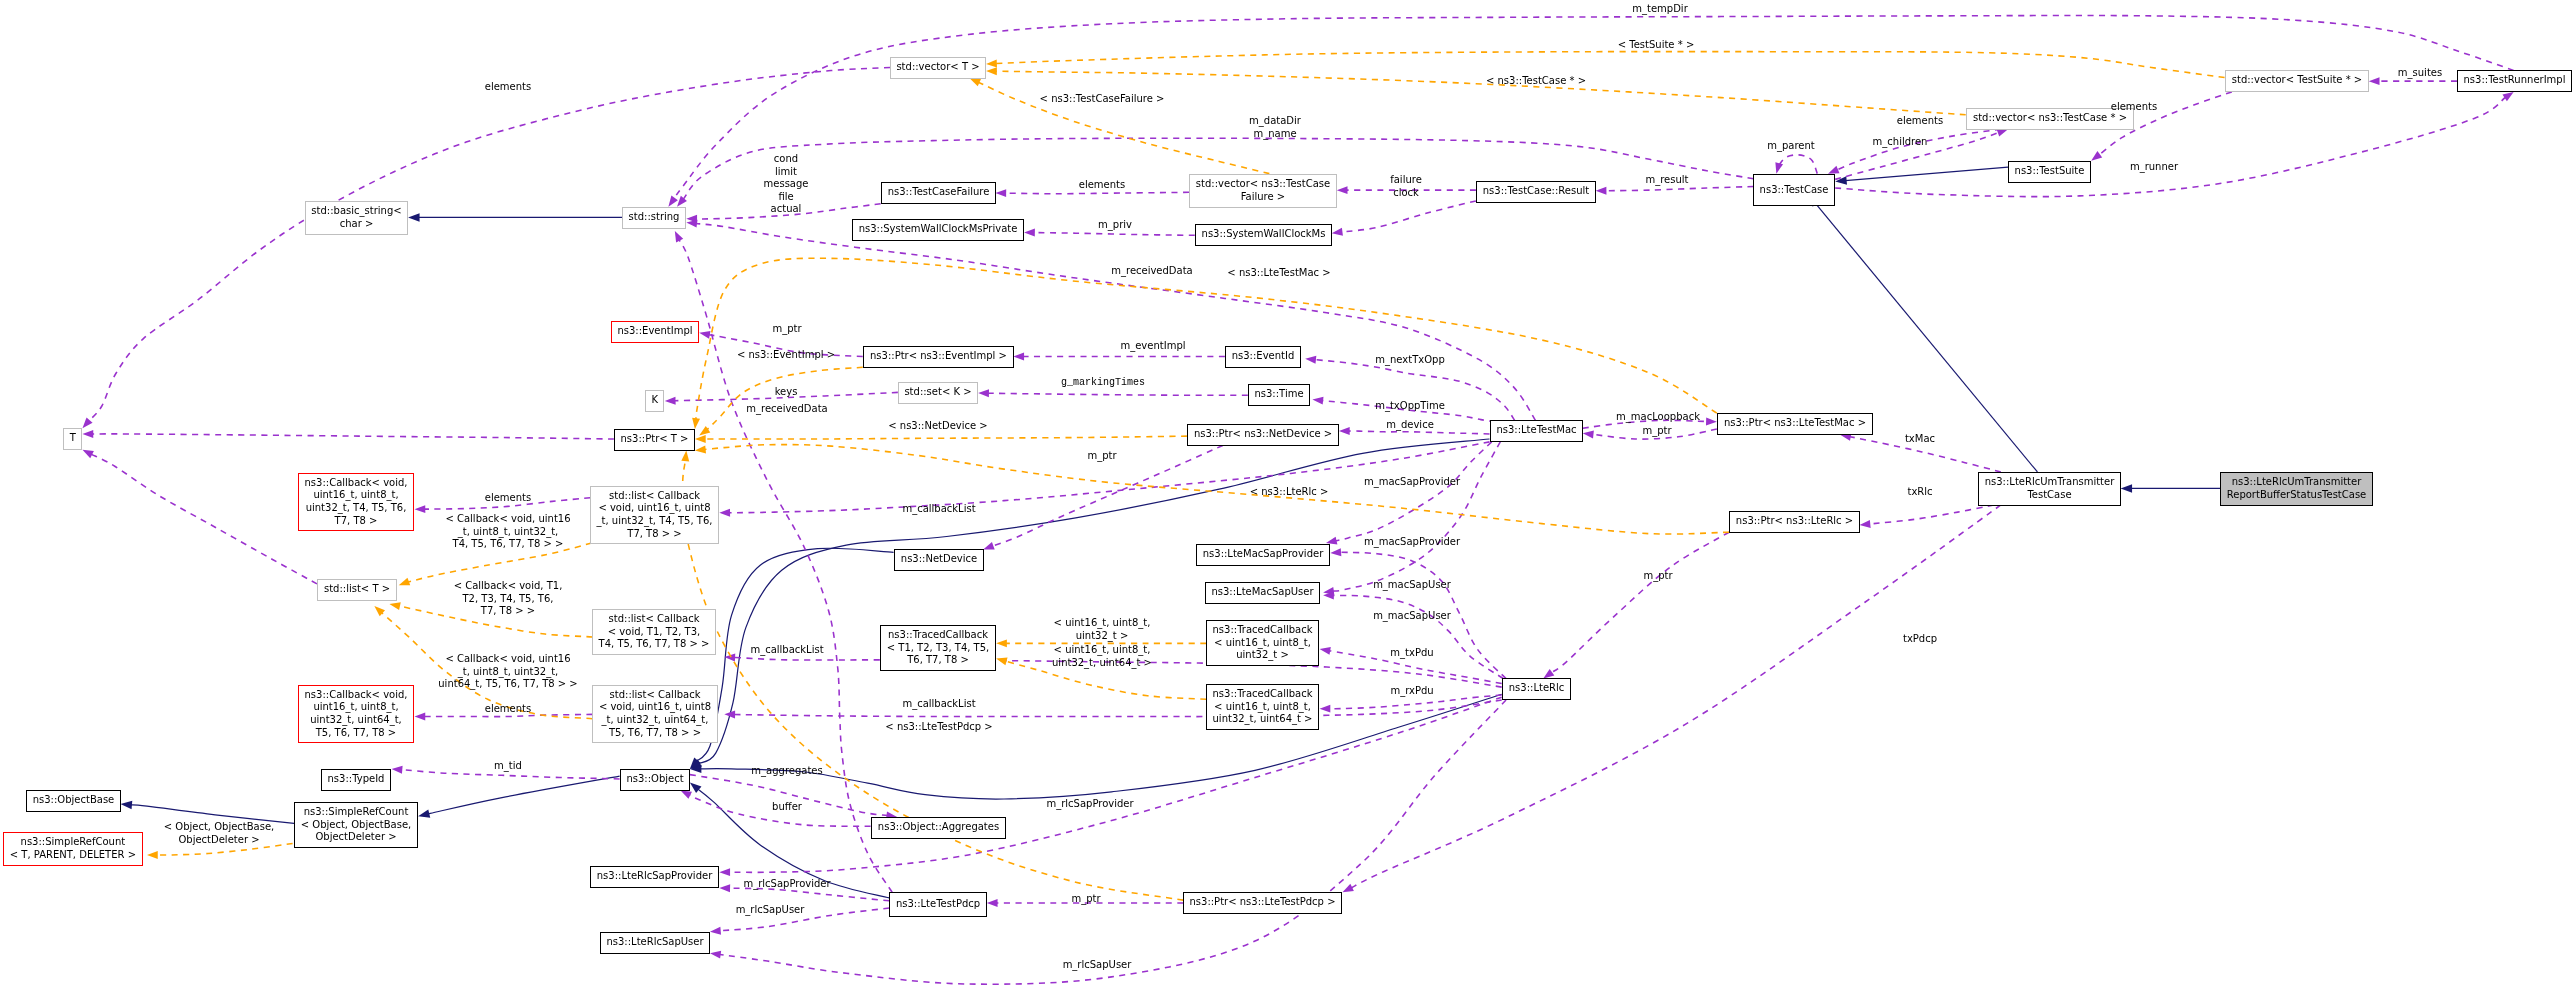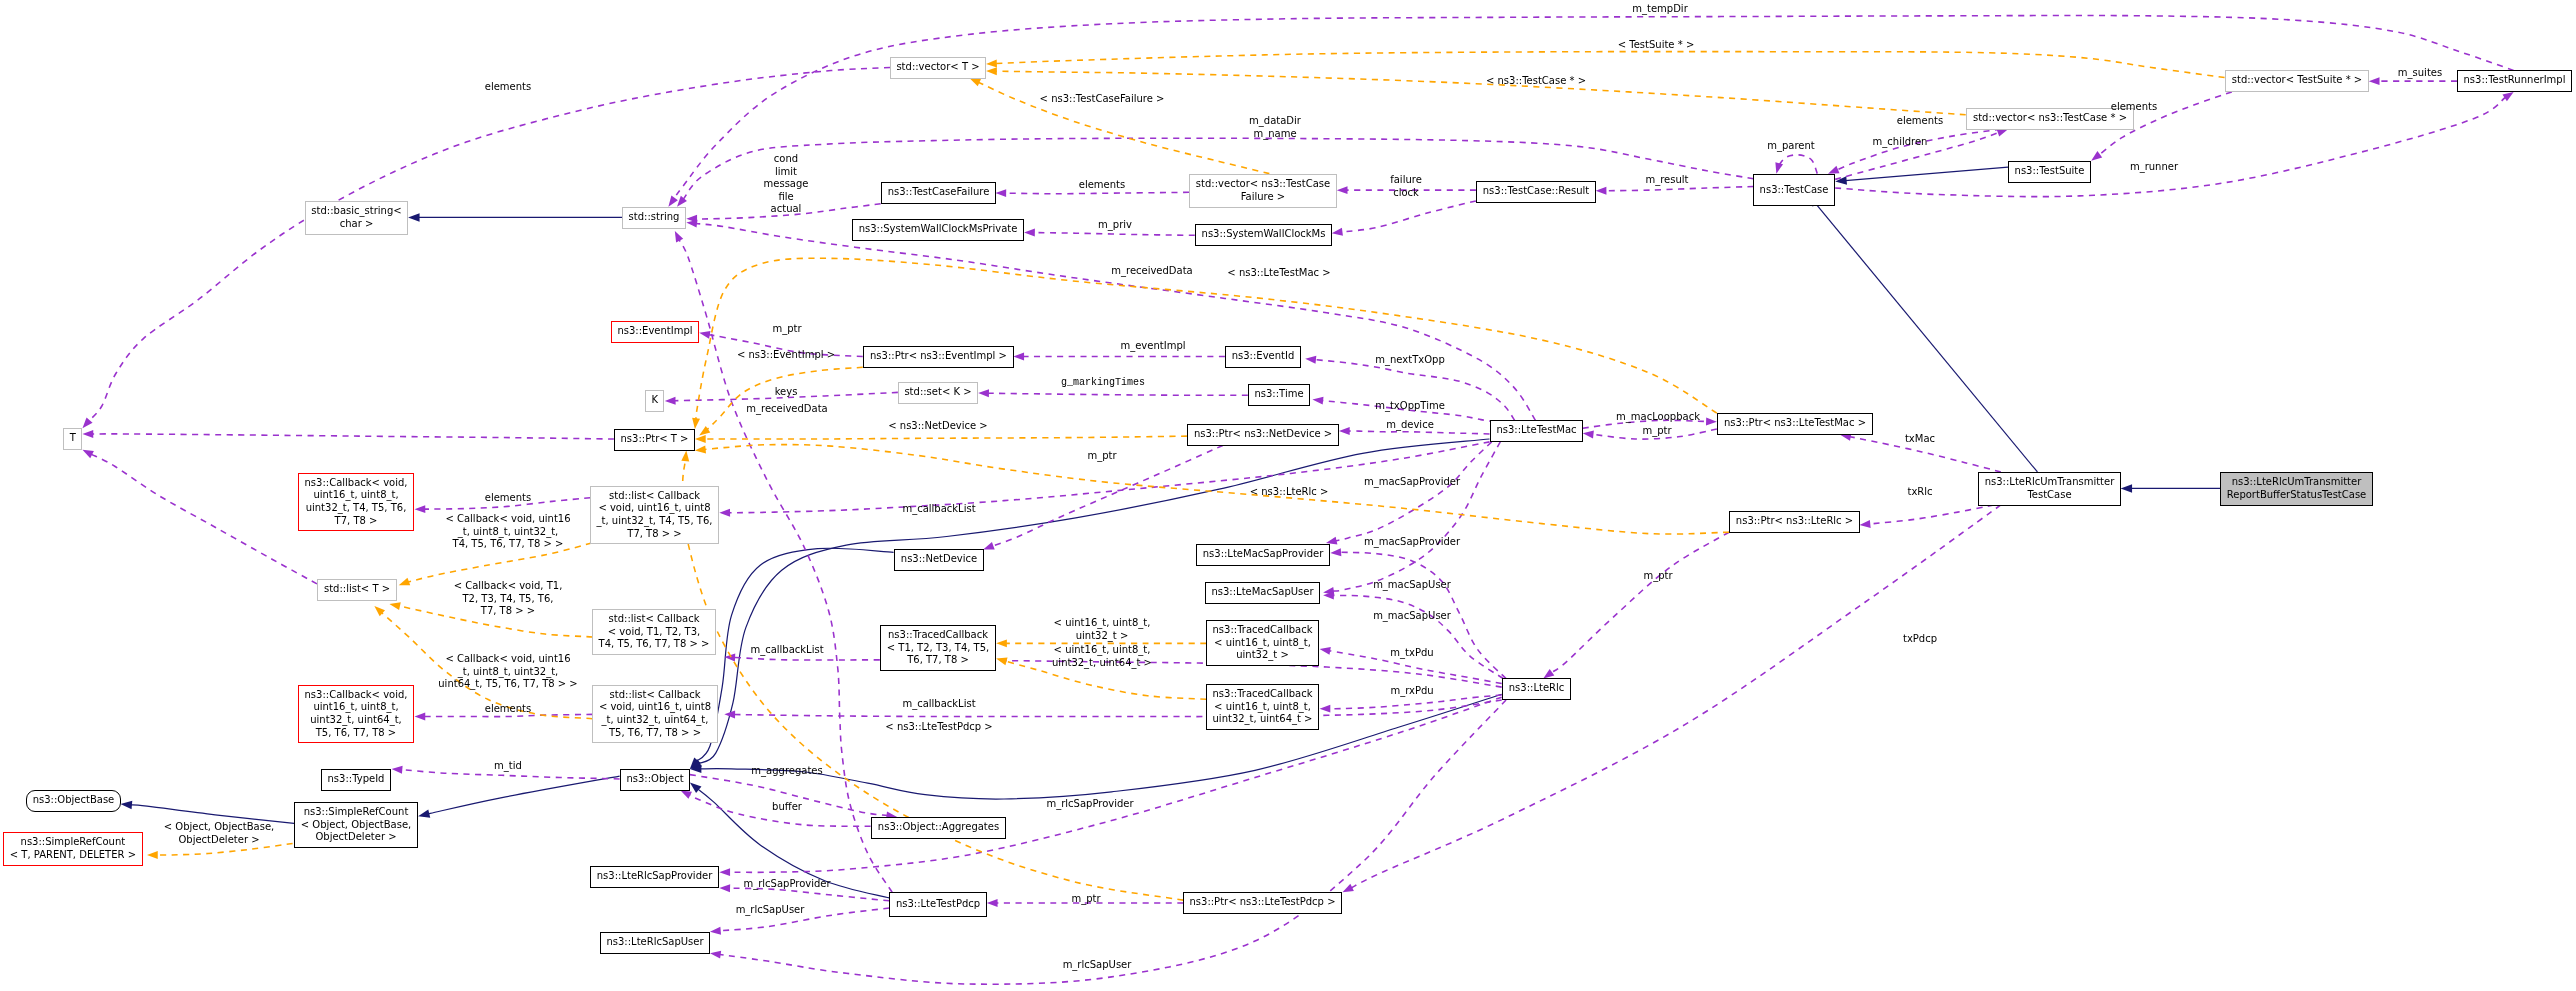--- a/index.html
+++ b/index.html
@@ -472,21 +472,21 @@
 uint32_t &gt;</div>
       </div>
       <div class="nodebox s-black" style="left: 1206px; top: 684px; width: 113px; height: 46px;">
         <div class="lines">ns3::TracedCallback
 &lt; uint16_t, uint8_t,
 uint32_t, uint64_t &gt;</div>
       </div>
       <div class="nodebox s-black" style="left: 1502px; top: 678px; width: 69px; height: 21.5px;">
         <div class="lines">ns3::LteRlc</div>
       </div>
-      <div class="nodebox s-black" style="left: 26px; top: 790px; width: 95px; height: 21.5px; border-radius: 9px;">
+      <div class="nodebox s-black" style="left: 26px; top: 790px; width: 95px; height: 21.5px;">
         <div class="lines">ns3::ObjectBase</div>
       </div>
       <div class="nodebox s-red" style="left: 2.9px; top: 832px; width: 140px; height: 34px;">
         <div class="lines">ns3::SimpleRefCount
 &lt; T, PARENT, DELETER &gt;</div>
       </div>
       <div class="nodebox s-black" style="left: 294px; top: 802px; width: 124px; height: 46px;">
         <div class="lines">ns3::SimpleRefCount
 &lt; Object, ObjectBase,
 ObjectDeleter &gt;</div>

